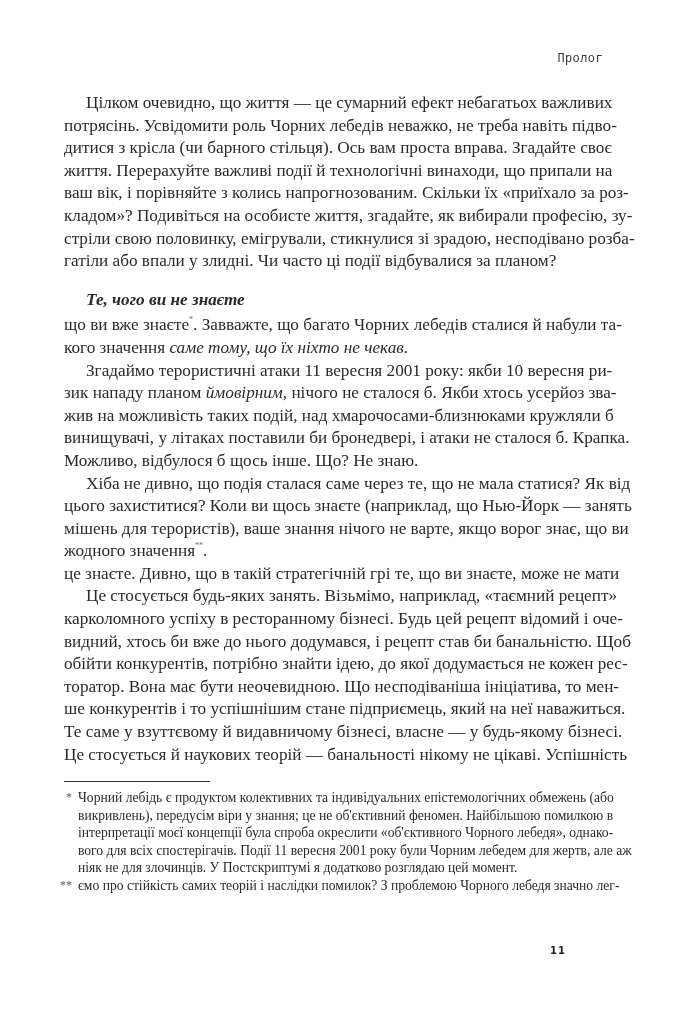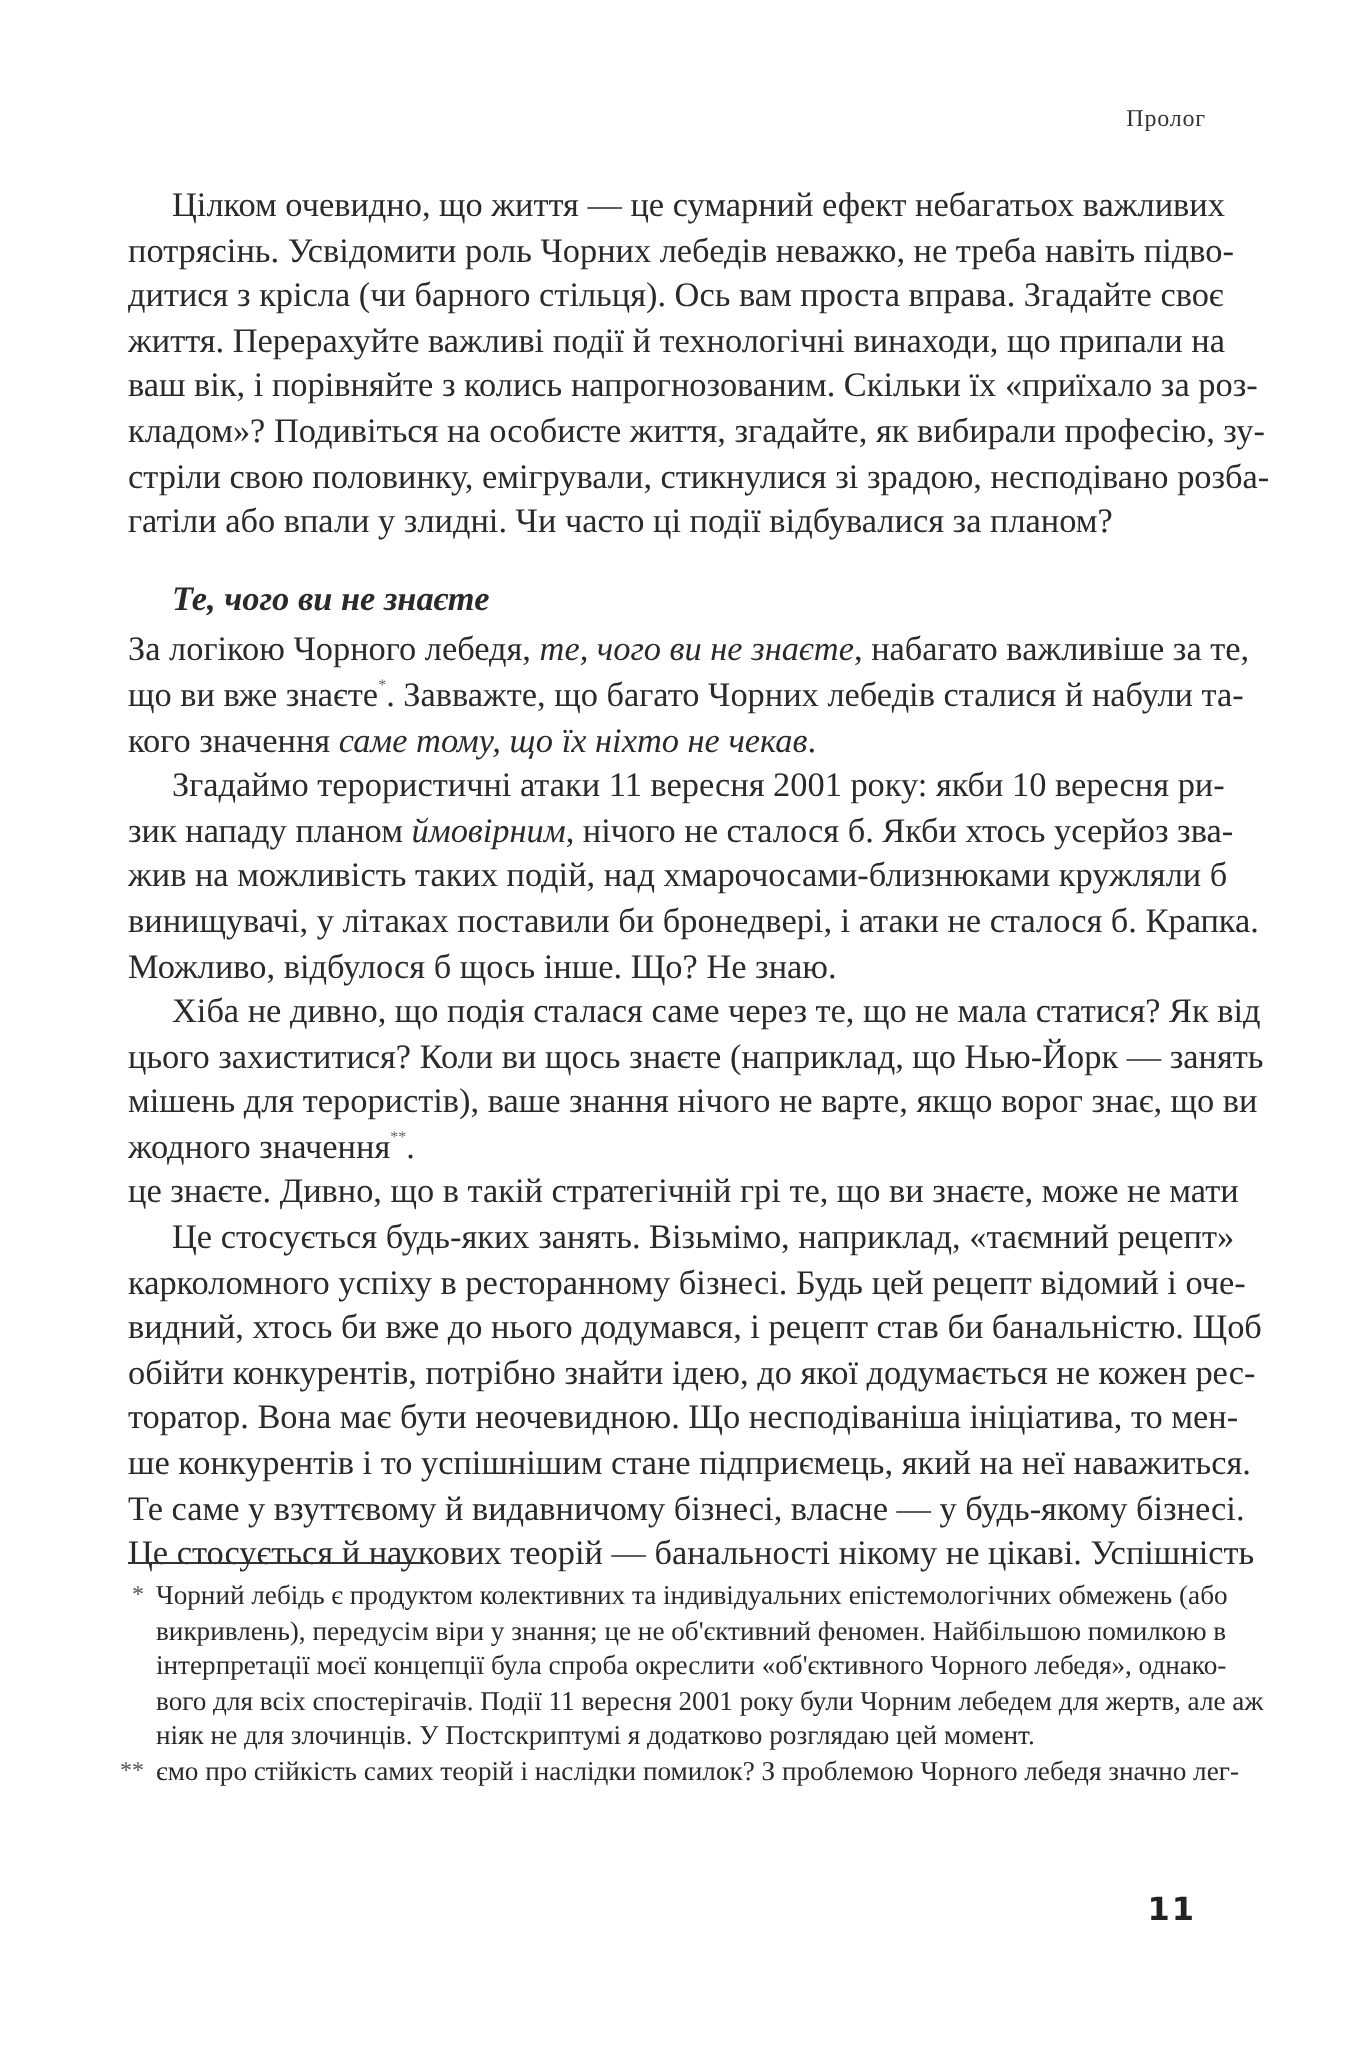--- a/index.html
+++ b/index.html
@@ -1,19 +1,19 @@
 <!DOCTYPE html>
 <html><head>
 <meta charset="utf-8">
 <style>
   html, body { margin: 0; padding: 0; background: #ffffff; }
   body { width: 675px; height: 1024px; position: relative; overflow: hidden; color: #222; }
   .running-head {
     position: absolute; top: 52px; left: 0; width: 603px; text-align: right;
-    font-family: Liberation Serif, serif; font-size: 12px; letter-spacing: 0.4px; color: #333;
+    font-family: Liberation Mono, monospace; font-size: 12px; letter-spacing: 0.4px; color: #333;
   }
   .body-text {
     position: absolute; left: 64px; top: 92px; width: 541px;
     font-family: "Liberation Serif", serif; font-size: 17.2px; line-height: 22.6px; color: #2a2a2a;
   }
   .line { display: block; white-space: nowrap; text-align: justify; text-align-last: justify; }
   .line.last { text-align-last: left; }
   .indent { padding-left: 22px; }
   .subhead {
     display: block; font-weight: bold; font-style: italic; padding-left: 22px;
@@ -27,21 +27,21 @@
   .footnotes {
     position: absolute; left: 50px; top: 789px; width: 555px;
     font-family: "Liberation Serif", serif; font-size: 13.6px; line-height: 17.6px; color: #2a2a2a;
   }
   .fn { position: relative; padding-left: 28px; }
   .fn-mark { position: absolute; left: 0; width: 22px; text-align: right; color: #555; font-size: 12px; }
   .fn .line { text-align: justify; text-align-last: justify; }
   .fn .line.last { text-align-last: left; }
   .folio {
     position: absolute; top: 945px; left: 0; width: 566px; text-align: right;
-    font-family: "DejaVu Sans", sans-serif; font-size: 16px; font-weight: bold; letter-spacing: 1px; color: #222; margin-left: 32px;
+    font-family: "DejaVu Sans", sans-serif; font-size: 10px; font-weight: bold; letter-spacing: 1px; color: #222;
   }
 </style>
 </head>
 <body>
 
 <div class="running-head">Пролог</div>
 
 <div class="body-text">
 
   <div>
@@ -51,21 +51,20 @@
     <span class="line">життя. Перерахуйте важливі події й технологічні винаходи, що припали на</span>
     <span class="line">ваш вік, і порівняйте з колись напрогнозованим. Скільки їх «приїхало за роз-</span>
     <span class="line">кладом»? Подивіться на особисте життя, згадайте, як вибирали професію, зу-</span>
     <span class="line">стріли свою половинку, емігрували, стикнулися зі зрадою, несподівано розба-</span>
     <span class="line last">гатіли або впали у злидні. Чи часто ці події відбувалися за планом?</span>
   </div>
 
   <span class="subhead">Те, чого ви не знаєте</span>
 
   <div>
-    <span class="line"><span>За логікою Чорного лебедя, </span><em>те, чого ви не знаєте</em><span>, набагато важливіше за те,</span></span>
     <span class="line"><span>що ви вже знаєте</span><sup>*</sup><span>. Завважте, що багато Чорних лебедів сталися й набули та-</span></span>
     <span class="line last"><span>кого значення </span><em>саме тому, що їх ніхто не чекав</em><span>.</span></span>
   </div>
 
   <div>
     <span class="line indent">Згадаймо терористичні атаки 11 вересня 2001 року: якби 10 вересня ри-</span>
     <span class="line"><span>зик нападу планом </span><em>ймовірним</em><span>, нічого не сталося б. Якби хтось усерйоз зва-</span></span>
     <span class="line">жив на можливість таких подій, над хмарочосами-близнюками кружляли б</span>
     <span class="line">винищувачі, у літаках поставили би бронедвері, і атаки не сталося б. Крапка.</span>
     <span class="line last">Можливо, відбулося б щось інше. Що? Не знаю.</span>

